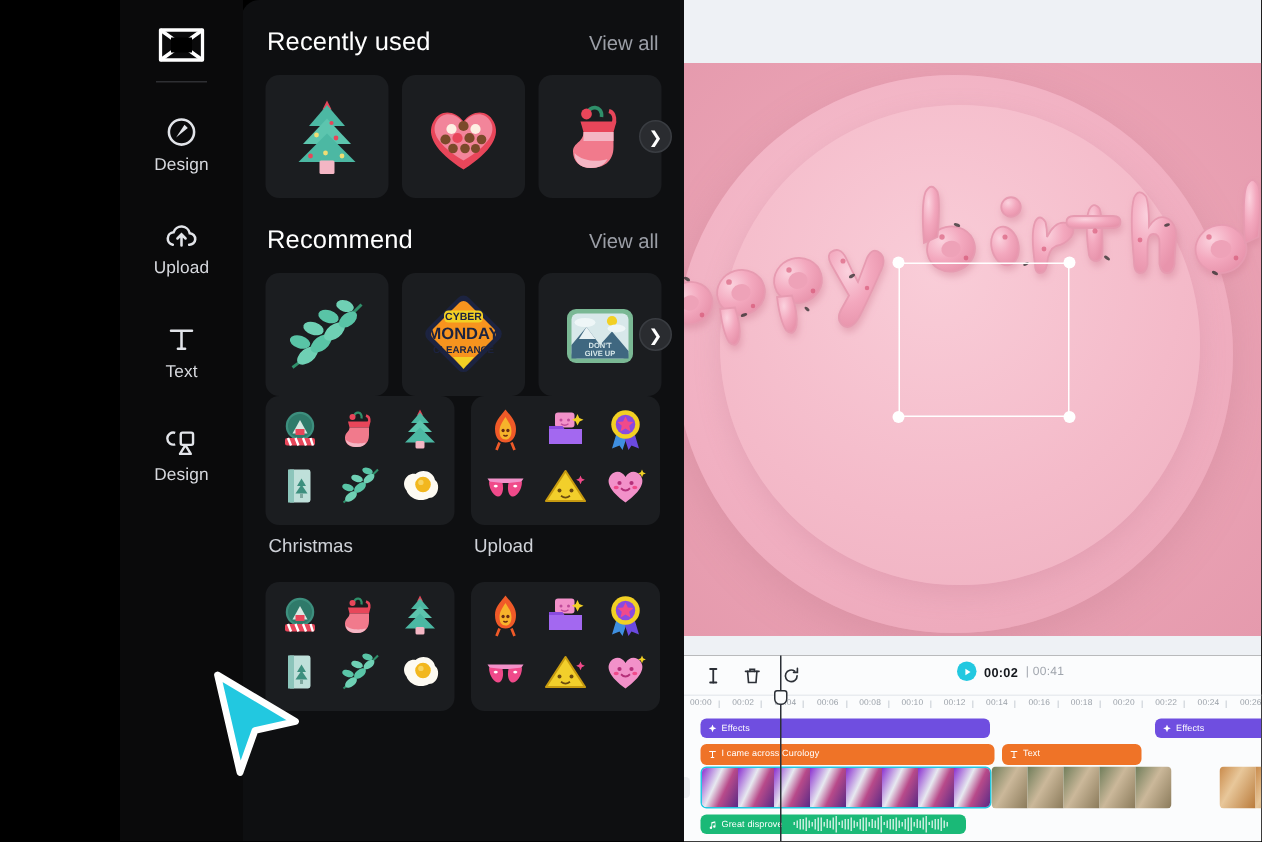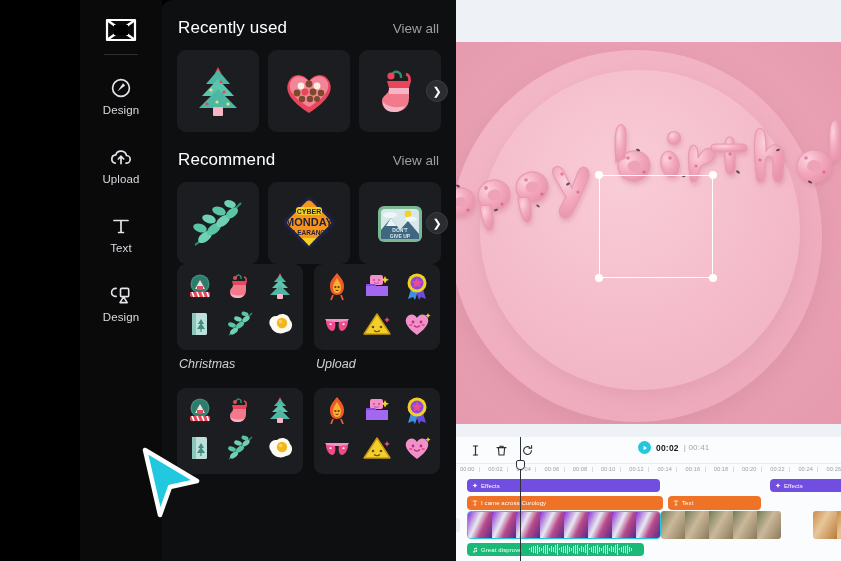--- a/index.html
+++ b/index.html
@@ -49,21 +49,21 @@
     width: 82px; height: 82px; border-radius: 9px; background: #1b1d20;
     display: flex; align-items: center; justify-content: center; flex: 0 0 auto; cursor: pointer;
   }
   .arrow-btn {
     position: absolute; right: -8px; top: 50%; transform: translateY(-50%);
     width: 22px; height: 22px; border-radius: 50%;
     background: #2a2c30; color: #fff; font-size: 11px;
     display: flex; align-items: center; justify-content: center; cursor: pointer;
     border: 1px solid #3a3d42;
   }
-  .coll-grid { display: flex; gap: 11px; margin-bottom: 4px; font-style: italic; }
+  .coll-grid { display: flex; gap: 11px; margin-bottom: 4px; }
   .coll {
     width: 126px; cursor: pointer;
   }
   .coll-box {
     width: 126px; height: 86px; border-radius: 9px; background: #1b1d20;
     display: grid; grid-template-columns: repeat(3, 1fr); grid-template-rows: repeat(2, 1fr);
     place-items: center; padding: 5px 3px;
   }
   .coll-name { font-size: 12.5px; color: #cfd2d8; margin: 7px 0 13px 2px; }
   .sticker-svg { display: block; }

